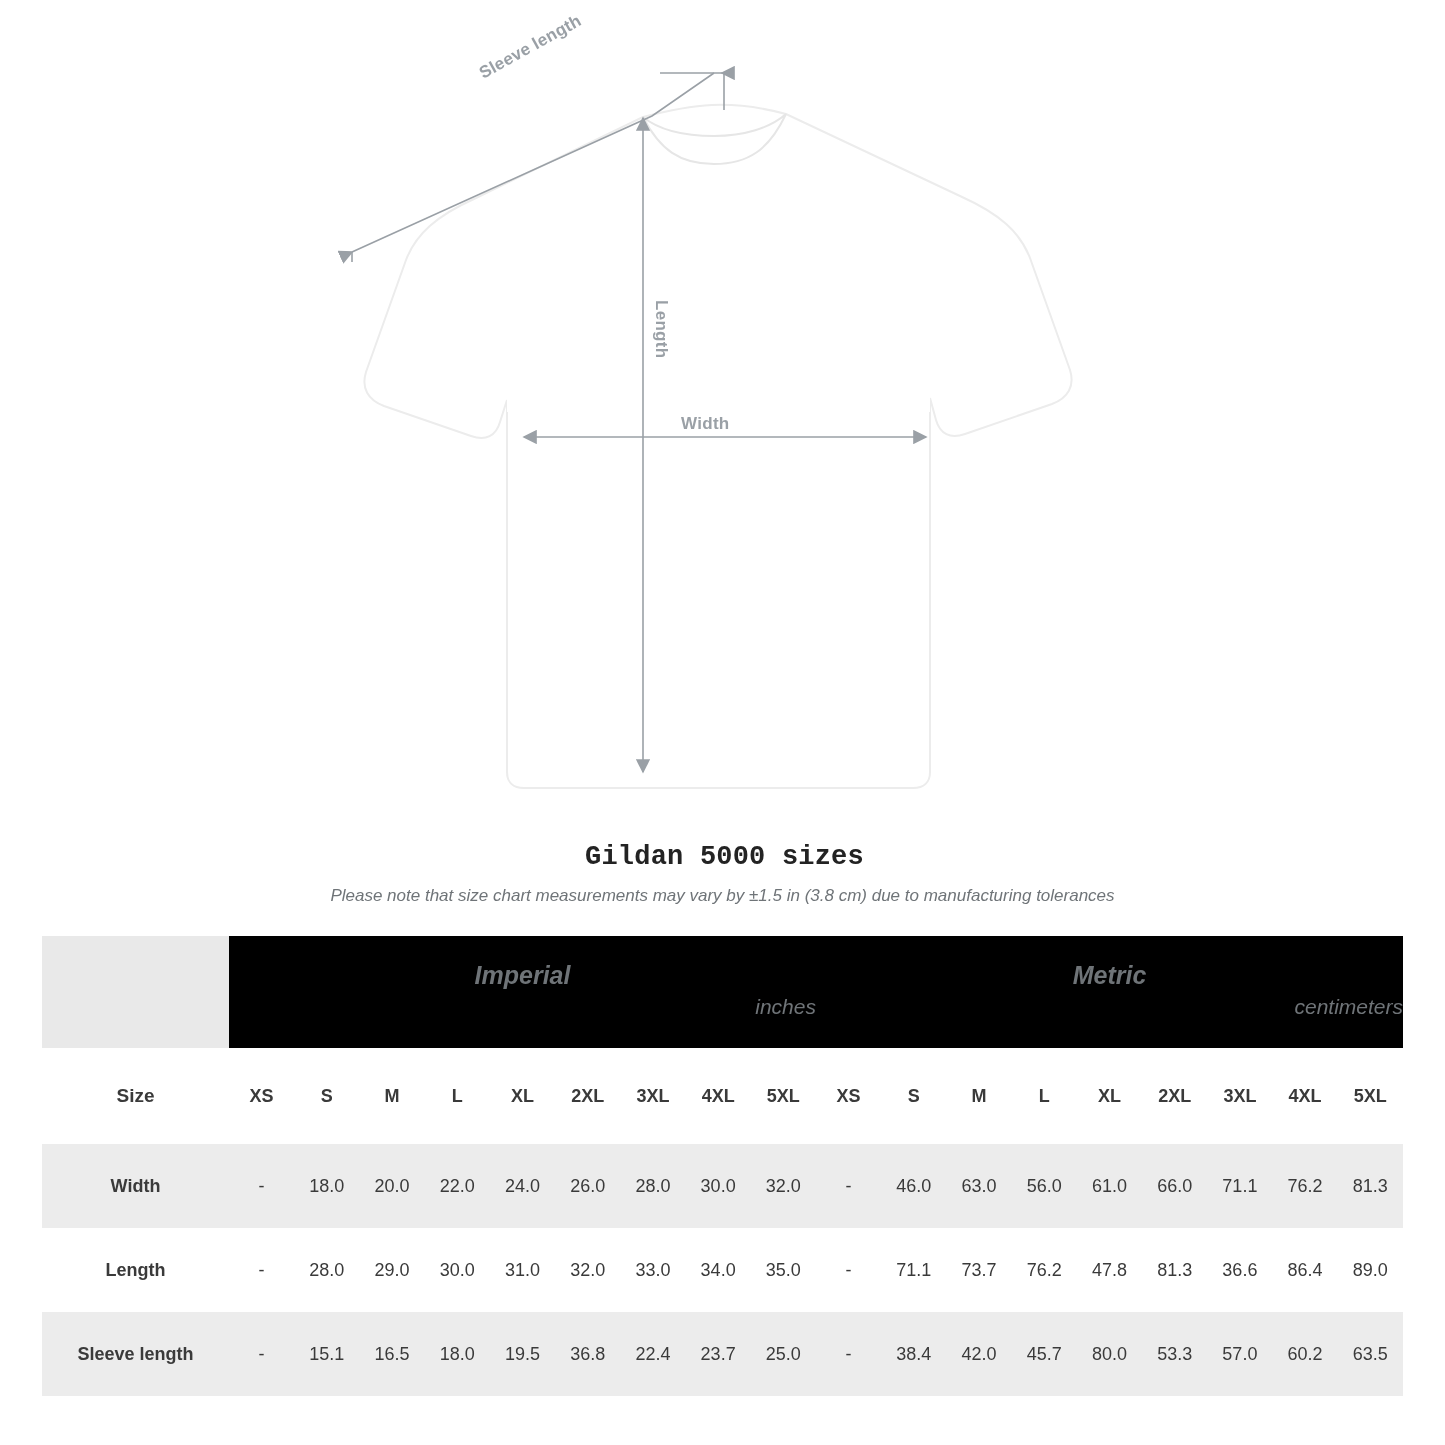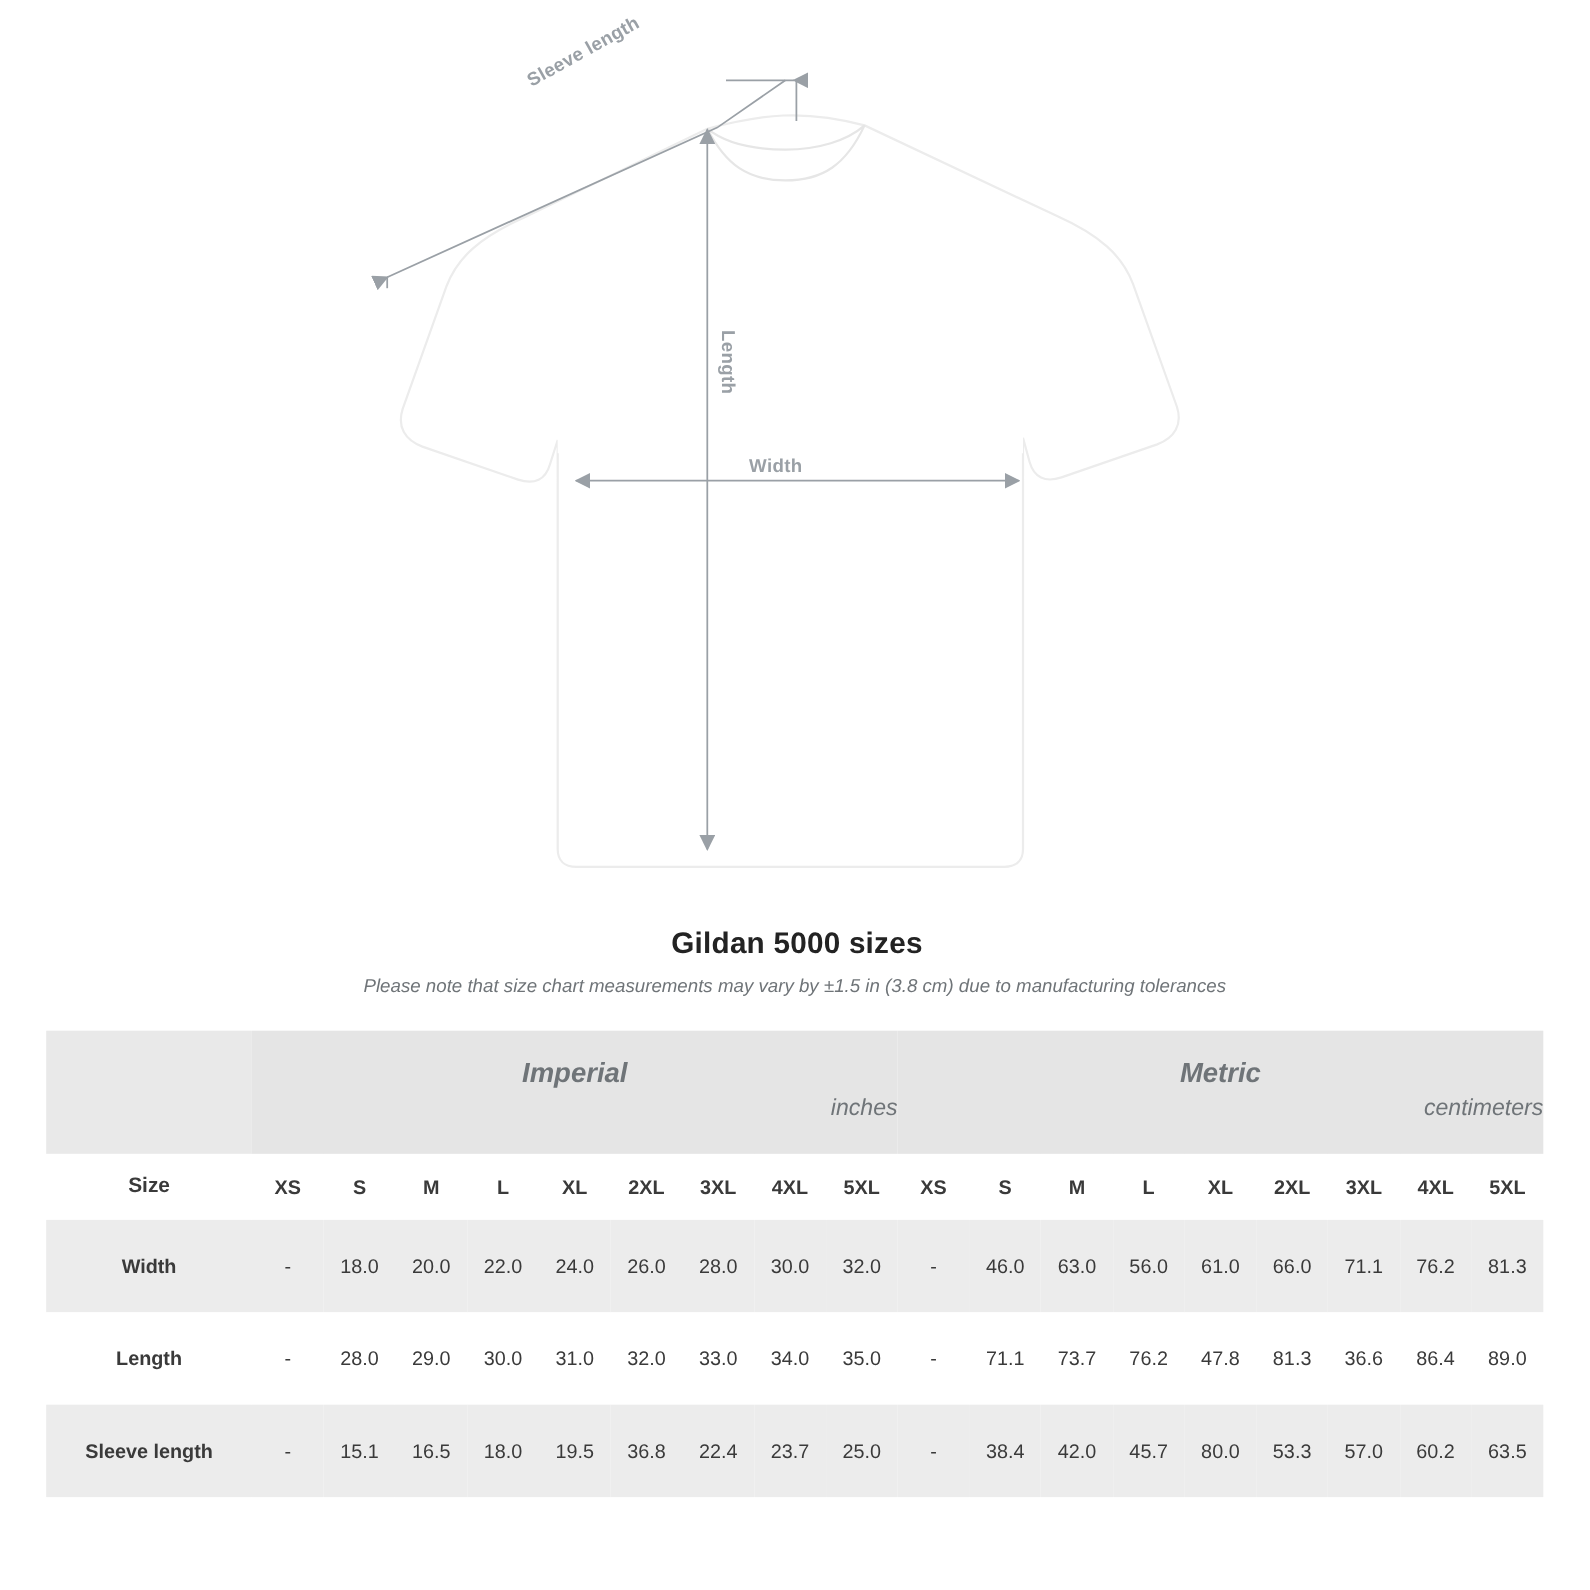--- a/index.html
+++ b/index.html
@@ -58,20 +58,21 @@
   }
 
   
   .chart-title {
     text-align: center;
     font-size: 27px;
     font-weight: bold;
     color: #232323;
     margin: 22px 0 0 4px;
     letter-spacing: .2px;
+    font-family: Liberation Mono, monospace;
   }
   .chart-note {
     text-align: center;
     font-size: 17px;
     font-style: italic;
     color: #6f7478;
     margin: 14px 0 16px 0;
   }
 
   
@@ -88,41 +89,41 @@
     padding: 0;
     margin: 0;
     text-align: center;
     vertical-align: middle;
     font-size: 18px;
     color: #3a3a3a;
     border: none;
   }
   .unit-band td {
     height: 112px;
-    background: #e5e5e5;
+    background: #000000;
   }
   .unit-band .unit-blank {
     background: #e9e9e9;
   }
   .unit-title {
     font-size: 25px;
     font-style: italic;
     font-weight: bold;
     color: #6f7478;
     line-height: 1.15;
   }
   .unit-sub {
     font-size: 21px;
     font-style: italic;
     color: #6f7478;
     line-height: 1.6;
     text-align: right;
   }
   .hdr-row td {
-    height: 60px;
+    height: 96px;
     background: #ffffff;
     font-weight: bold;
     font-size: 19px;
     color: #303030;
   }
   .hdr-row td.rowhead {
     font-weight: bold;
     font-size: 19px;
   }
   .data-row td {

